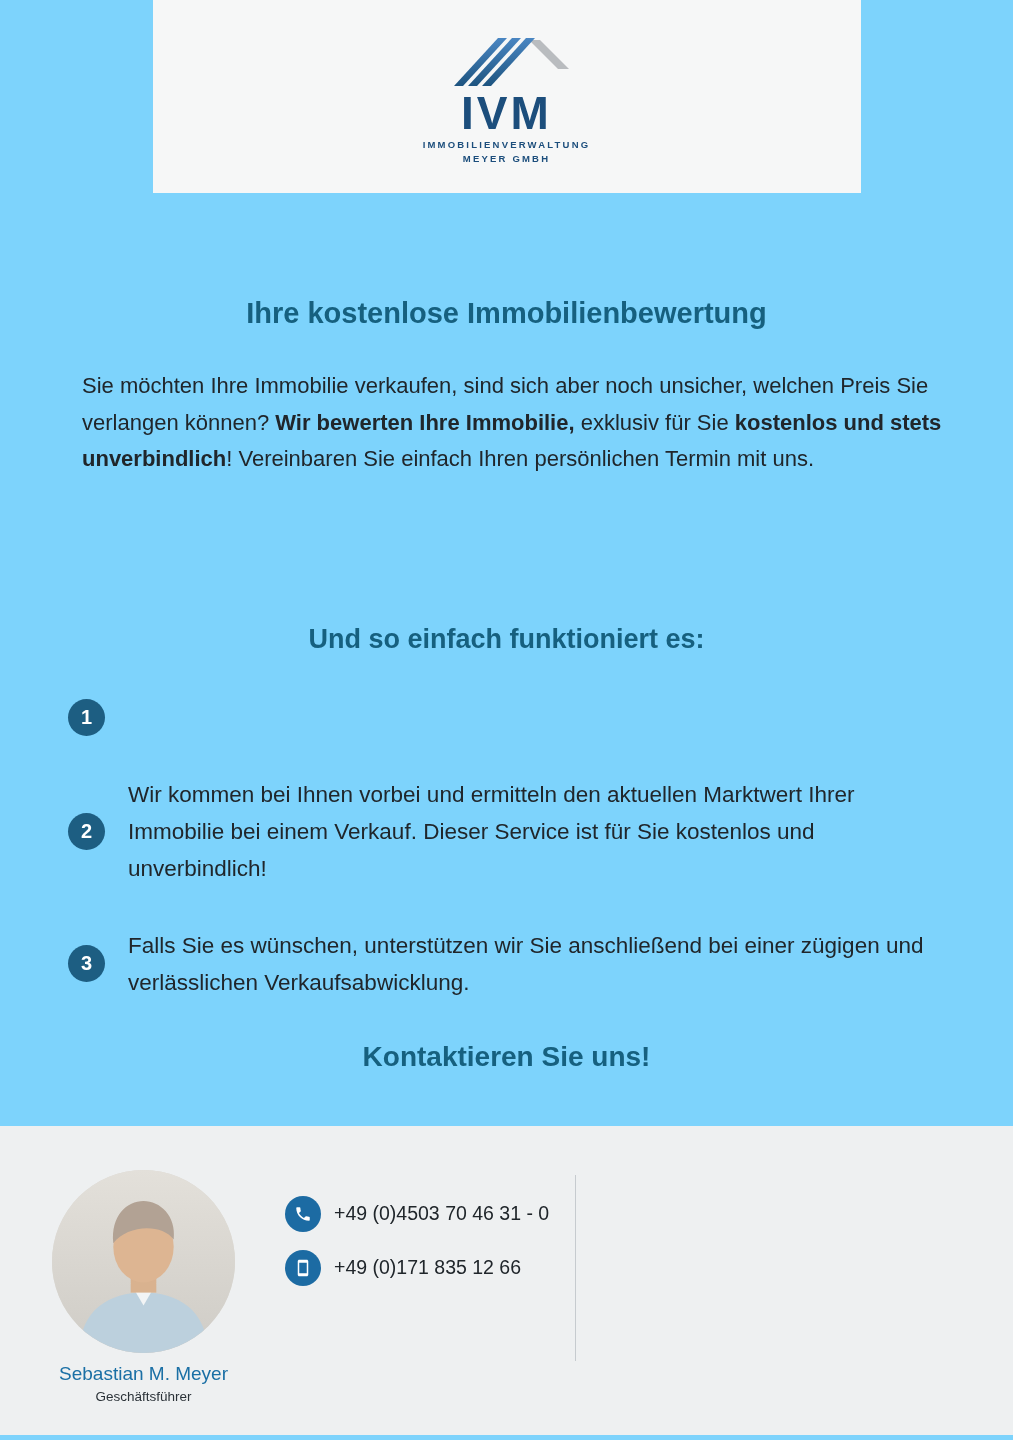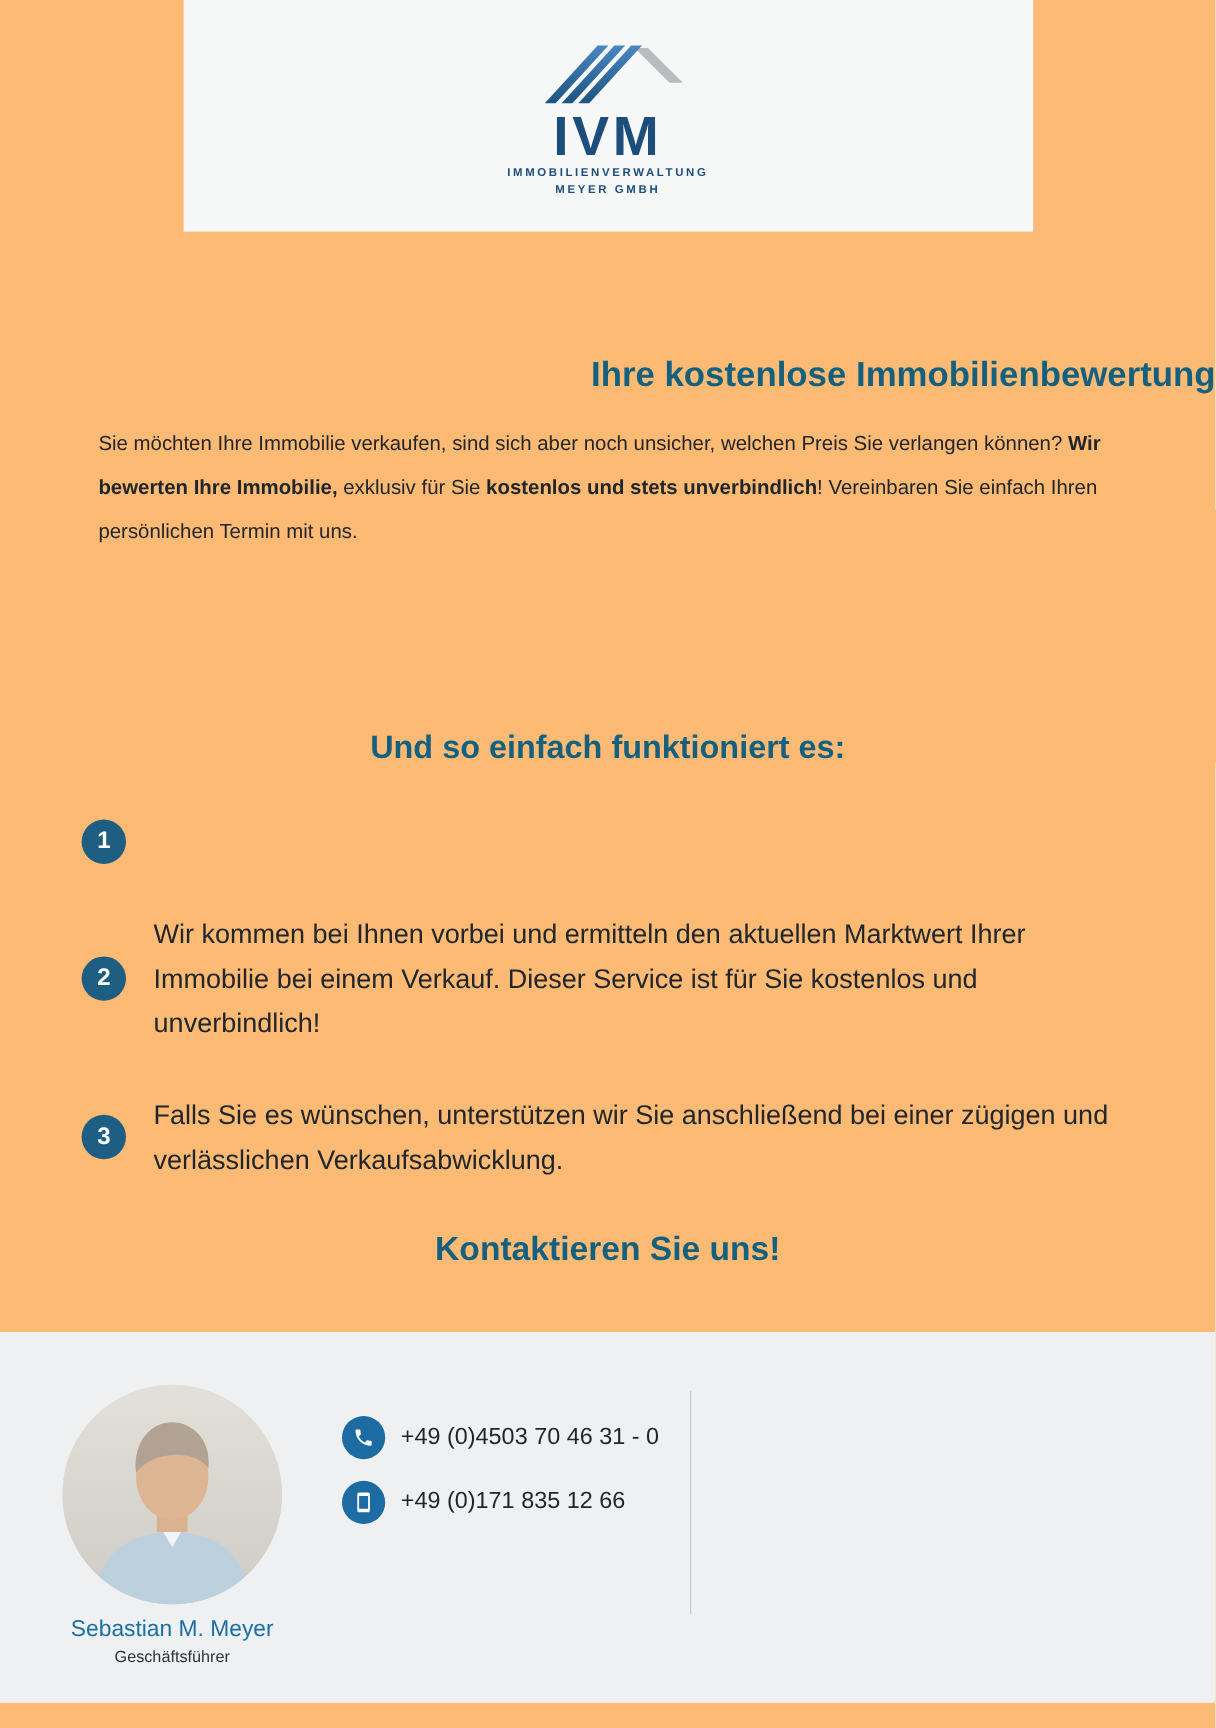--- a/index.html
+++ b/index.html
@@ -1,29 +1,29 @@
 <!DOCTYPE html>
 <html><head>
 <meta charset="utf-8">
 <style>
   * { box-sizing: border-box; }
   html, body { margin: 0; padding: 0; background: #ffffff; }
   body { font-family: "Liberation Sans", sans-serif; color: #20262b; }
-  .page { width: 1013px; height: 1440px; margin: 0 auto; background: #fdba74; overflow: hidden; position: relative; }
+  .page { width: 1013px; height: 1440px; margin: 0 auto; background: #7dd3fc; overflow: hidden; position: relative; }
 
   
   .logo-band { width: 708px; height: 193px; margin: 0 auto; background: #f6f7f7; display: flex; align-items: center; justify-content: center; }
   .logo { text-align: center; }
   .logo svg.roof { display: block; margin: 0 auto 0; }
   .logo-title { font-size: 46px; font-weight: bold; color: #1c4e7c; letter-spacing: 3px; line-height: 1; margin-top: 2px; }
   .logo-sub { font-size: 9.5px; font-weight: bold; color: #1c4e7c; letter-spacing: 2.2px; margin-top: 3px; }
 
   
-  h1.intro-title { text-align: right; color: #16607f; font-size: 29px; font-weight: bold; margin: 104px 0 0; }
-  p.intro { margin: 22px 67px 0 82px; font-size: 17px; line-height: 36.5px; color: #20262b; }
+  h1.intro-title { text-align: center; color: #16607f; font-size: 29px; font-weight: bold; margin: 104px 0 0; }
+  p.intro { margin: 38px 67px 0 82px; font-size: 22px; line-height: 36.5px; color: #20262b; }
   p.intro strong { font-weight: bold; }
 
   h2.steps-title { text-align: center; color: #16607f; font-size: 27px; font-weight: bold; margin: 146px 0 0; }
 
   ol.steps { list-style: none; margin: 44px 0 0; padding: 0 64px 0 68px; }
   li.step { display: flex; align-items: center; margin-bottom: 40px; }
   .badge { width: 37px; height: 37px; border-radius: 50%; background: #1d5e82; color: #ffffff; font-weight: bold; font-size: 20px; display: flex; align-items: center; justify-content: center; flex: 0 0 37px; margin-right: 23px; }
   .step-text { font-size: 22.5px; line-height: 37px; color: #20262b; }
 
   h2.cta { text-align: center; color: #16607f; font-size: 28px; font-weight: bold; margin: 0; }

